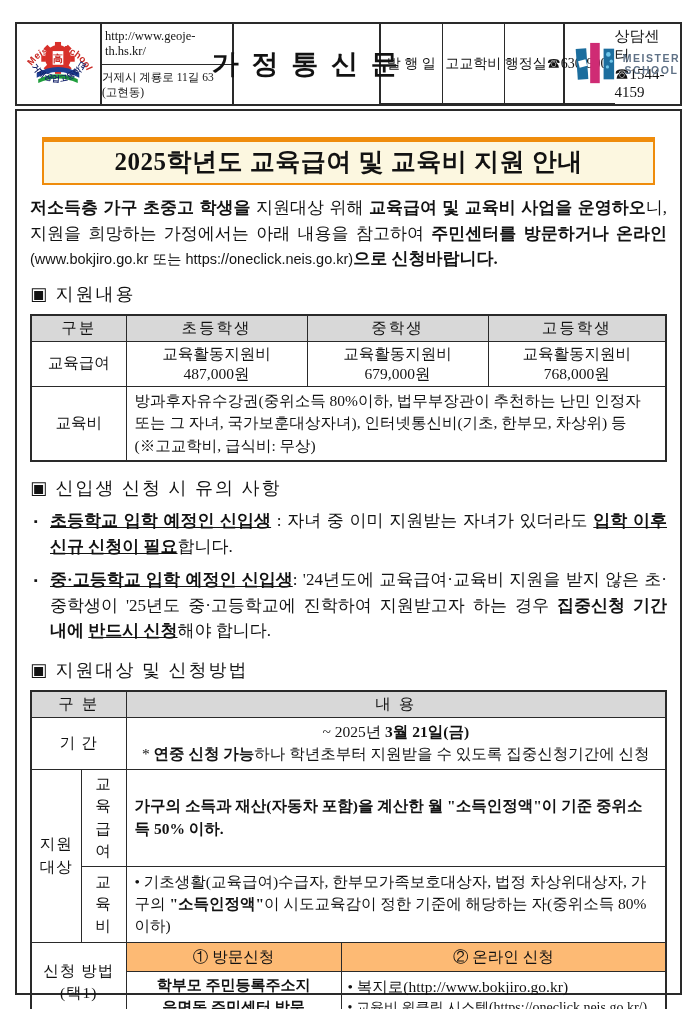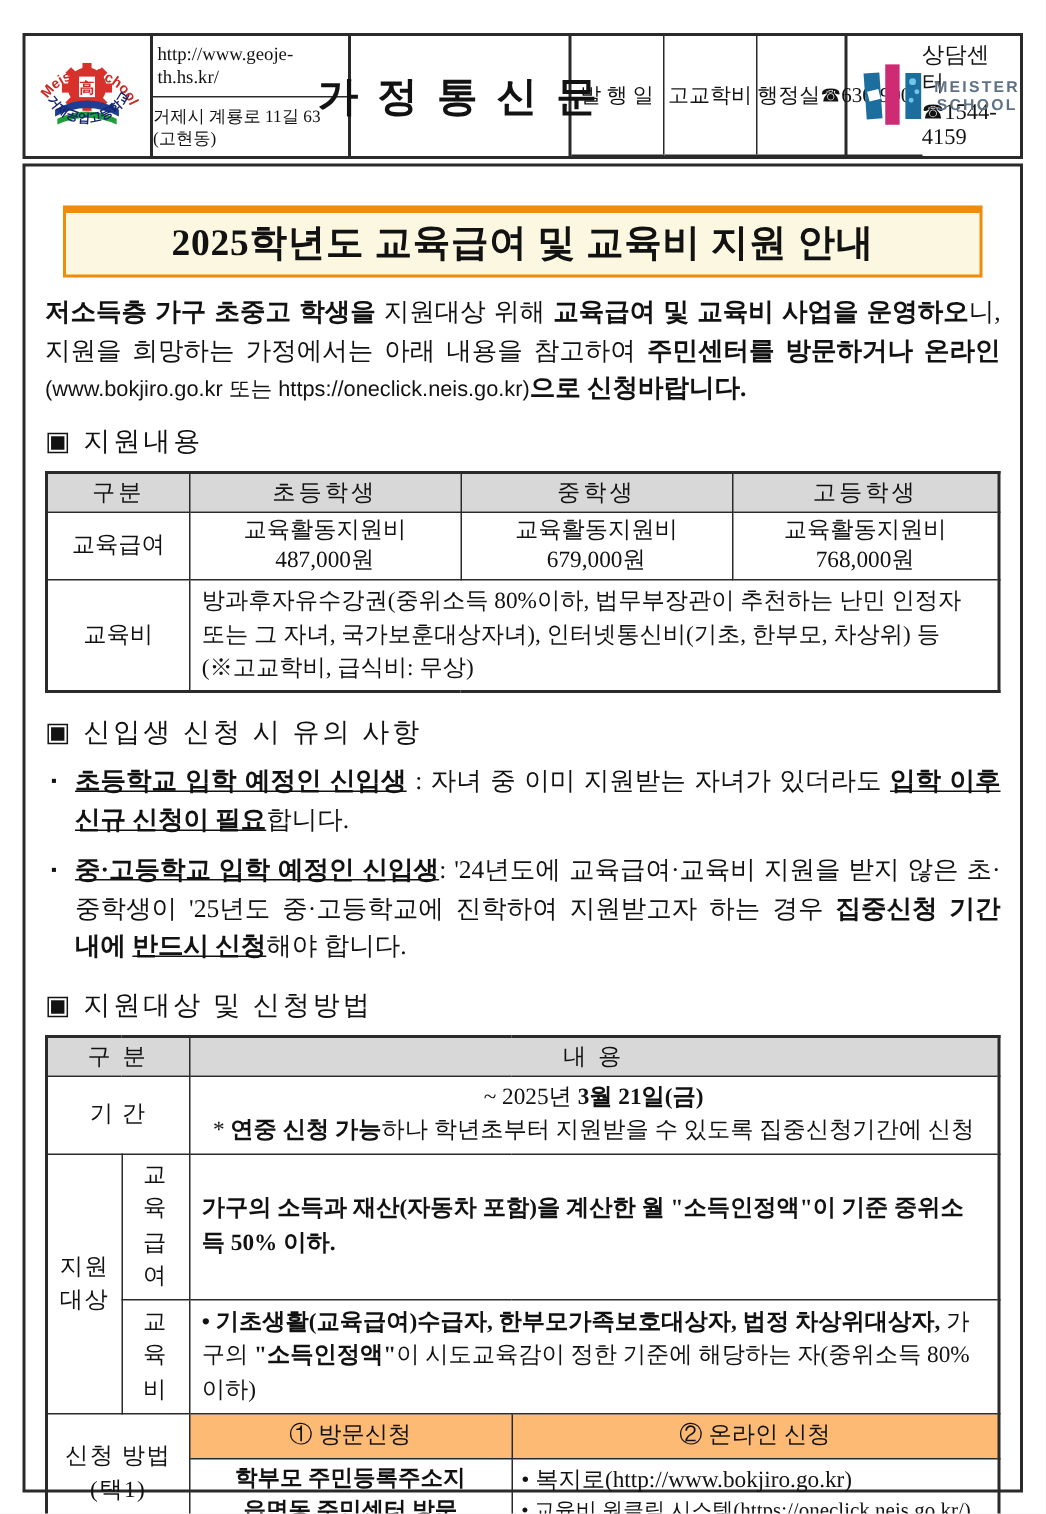--- a/index.html
+++ b/index.html
@@ -222,21 +222,21 @@
       <tr>
         <td rowspan="2" class="lbl pre">지원
 대상</td>
         <td class="lbl pre">교육
 급여</td>
         <td colspan="2" style="padding:6px 8px"><span style="font-weight: bold;">가구의 소득과 재산(자동차 포함)을 계산한 월 </span><span style="font-weight: bold;">"소득인정액"</span><span style="font-weight: bold;">이 기준 중위소득 50% 이하.</span></td>
       </tr>
       <tr>
         <td class="lbl pre">교육
 비</td>
-        <td colspan="2" style="padding:4px 8px"><span style="font-weight: bold;">• 기초생활(교육급여)수급자, 한부모가족보호대상자, 법정 차상위대상자, </span><span>가구의 </span><span style="font-weight: bold;">"소득인정액"</span><span>이 시도교육감이 정한 기준에 해당하는 자(중위소득 80% 이하)</span></td>
+        <td colspan="2" style="padding:4px 8px"><span style="font-weight: normal;">• 기초생활(교육급여)수급자, 한부모가족보호대상자, 법정 차상위대상자, </span><span>가구의 </span><span style="font-weight: bold;">"소득인정액"</span><span>이 시도교육감이 정한 기준에 해당하는 자(중위소득 80% 이하)</span></td>
       </tr>
       <tr>
         <td colspan="2" rowspan="2" class="lbl pre">신청 방법
 (택1)</td>
         <td class="subhdr">① 방문신청</td>
         <td class="subhdr">② 온라인 신청</td>
       </tr>
       <tr>
         <td class="center pre" style="font-weight:bold;font-size:15px">학부모 주민등록주소지
 읍면동 주민센터 방문</td>

